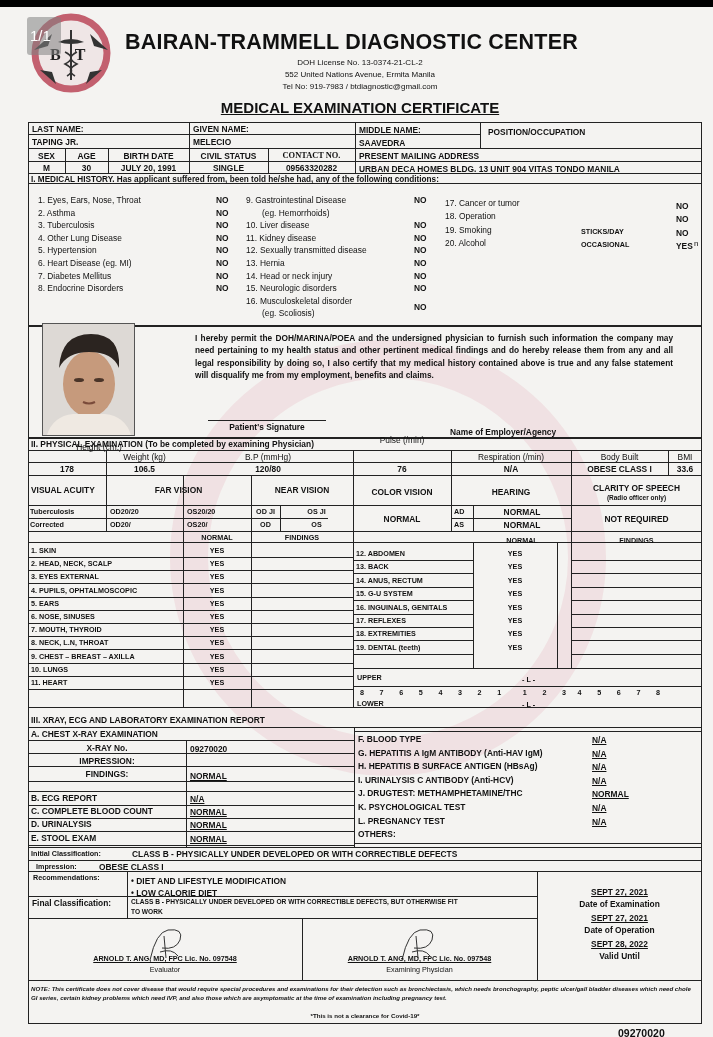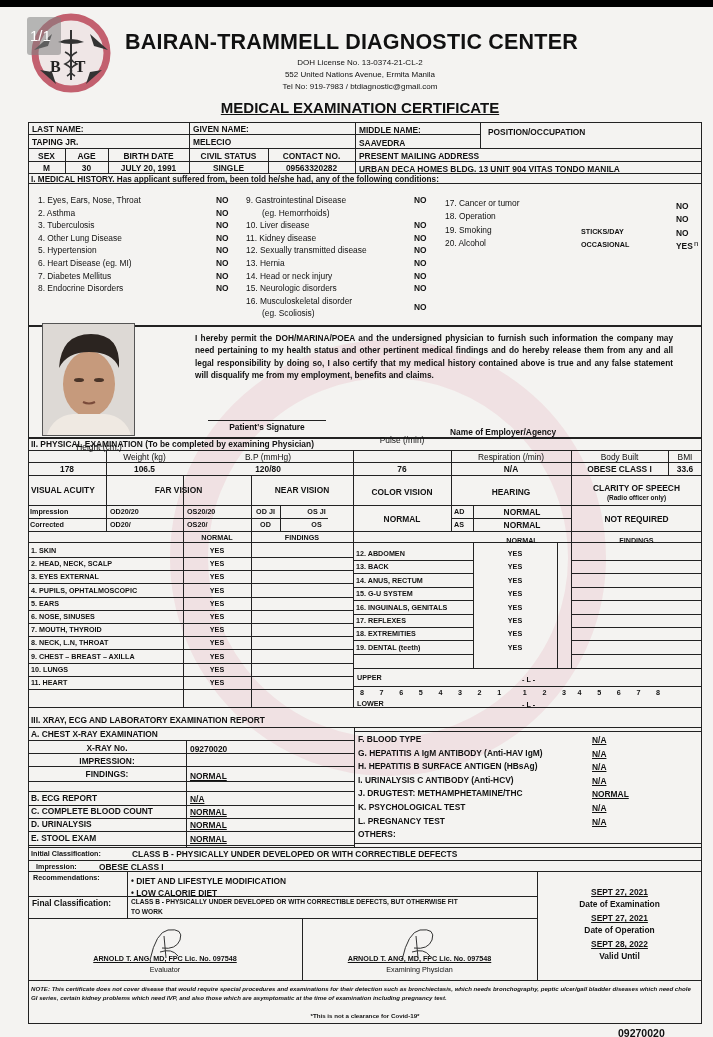--- a/index.html
+++ b/index.html
@@ -29,21 +29,21 @@
     <circle cx="41" cy="41" r="36" fill="#efe6e6" stroke="#c3606f" stroke-width="7"></circle>
     <path d="M4 38 L22 22 L18 34 Z" fill="#333"></path>
     <path d="M78 38 L60 22 L64 34 Z" fill="#333"></path>
     <path d="M10 58 L26 72 L22 60 Z" fill="#333"></path>
     <path d="M72 58 L56 72 L60 60 Z" fill="#333"></path>
     <line x1="41" y1="18" x2="41" y2="68" stroke="#333" stroke-width="2"></line>
     <path d="M28 30 Q41 24 54 30 Q41 34 28 30Z" fill="#333"></path>
     <path d="M35 40 Q47 46 35 52 Q47 58 37 64" fill="none" stroke="#333" stroke-width="1.5"></path>
     <path d="M47 40 Q35 46 47 52 Q35 58 45 64" fill="none" stroke="#333" stroke-width="1.5"></path>
   </svg>
-  <span class="abs b" style="left:20px;top:46px;font-family:'Liberation Serif',serif;font-size:16px;letter-spacing:14px;color:#222;">BT</span>
+  <span class="abs b" style="left:20px;top:34px;font-family:'Liberation Serif',serif;font-size:16px;letter-spacing:14px;color:#222;">BT</span>
 </div>
 <div class="abs" style="left:27px;top:17px;width:34px;height:38px;background:rgba(130,130,130,0.55);border-radius:3px;">
   <span class="abs" style="left:3px;top:10px;color:#fff;font-size:15px;">1/1</span>
 </div>
 
 <div class="abs b" style="left:125px;top:30px;font-size:21.5px;letter-spacing:0.2px;white-space:nowrap;">BAIRAN-TRAMMELL DIAGNOSTIC CENTER</div>
 <div class="abs tn c" style="left:230px;top:59px;width:260px;font-size:8px;">DOH License No. 13-0374-21-CL-2</div>
 <div class="abs tn c" style="left:230px;top:71px;width:260px;font-size:8px;">552 United Nations Avenue, Ermita Manila</div>
 <div class="abs tn c" style="left:230px;top:83px;width:260px;font-size:8px;">Tel No: 919-7983 / btdiagnostic@gmail.com</div>
 <div class="abs b u c" style="left:190px;top:99px;width:340px;font-size:15px;white-space:nowrap;">MEDICAL EXAMINATION CERTIFICATE</div>
@@ -70,21 +70,21 @@
 <span class="abs t" style="left:488px;top:139px;"></span>
 
 <span class="abs t c" style="left:28px;top:152px;width:37px;">SEX</span>
 <span class="abs t c" style="left:28px;top:164px;width:37px;">M</span>
 <span class="abs t c" style="left:65px;top:152px;width:43px;">AGE</span>
 <span class="abs t c" style="left:65px;top:164px;width:43px;">30</span>
 <span class="abs t c" style="left:108px;top:152px;width:81px;">BIRTH DATE</span>
 <span class="abs t c" style="left:108px;top:164px;width:81px;">JULY 20, 1991</span>
 <span class="abs t c" style="left:189px;top:152px;width:79px;">CIVIL STATUS</span>
 <span class="abs t c" style="left:189px;top:164px;width:79px;">SINGLE</span>
-<span class="abs t c" style="left:268px;top:152px;width:87px;">CONTACT NO.</span>
+<span class="abs t c" style="left:268px;top:152px;width:87px;font-family:Liberation Serif, serif;">CONTACT NO.</span>
 <span class="abs t c" style="left:268px;top:164px;width:87px;">09563320282</span>
 <span class="abs t" style="left:359px;top:152px;">PRESENT MAILING ADDRESS</span>
 <span class="abs t" style="left:359px;top:165px;">URBAN DECA HOMES BLDG. 13 UNIT 904 VITAS TONDO MANILA</span>
 <span class="abs t" style="left:31px;top:176px;font-size:8.2px;">I. MEDICAL HISTORY. Has applicant suffered from, been told he/she had, any of the following conditions:</span>
 
 <div class="box" style="left:28px;top:184px;width:674px;height:142px;border-top:none;"></div>
 
 <div id="hist-col1">
     <span class="abs tn" style="left: 38px; top: 196px;">1.  Eyes, Ears, Nose, Throat</span>
     <span class="abs t" style="left: 216px; top: 196px;">NO</span>
@@ -195,21 +195,21 @@
 <div class="vl" style="left:183px;top:450px;height:0px;"></div>
 
 <span class="abs t" style="left:31px;top:486px;">VISUAL ACUITY</span>
 <span class="abs t c" style="left:106px;top:486px;width:145px;">FAR VISION</span>
 <span class="abs t c" style="left:251px;top:486px;width:102px;">NEAR VISION</span>
 <span class="abs t c" style="left:353px;top:488px;width:98px;">COLOR VISION</span>
 <span class="abs t c" style="left:451px;top:488px;width:120px;">HEARING</span>
 <span class="abs t c" style="left:571px;top:484px;width:131px;">CLARITY OF SPEECH</span>
 <span class="abs ts c" style="left:571px;top:495px;width:131px;font-size:6.5px;">(Radio officer only)</span>
 
-<span class="abs ts" style="left:30px;top:508px;">Impression</span>
+<span class="abs ts" style="left:30px;top:508px;">Tuberculosis</span>
 <span class="abs ts" style="left:30px;top:521px;">Corrected</span>
 <span class="abs ts" style="left:110px;top:508px;">OD20/20</span>
 <span class="abs ts" style="left:187px;top:508px;">OS20/20</span>
 <span class="abs ts c" style="left:251px;top:508px;width:29px;">OD JI</span>
 <span class="abs ts c" style="left:280px;top:508px;width:73px;">OS JI</span>
 <span class="abs ts" style="left:110px;top:521px;">OD20/</span>
 <span class="abs ts" style="left:187px;top:521px;">OS20/</span>
 <span class="abs ts c" style="left:251px;top:521px;width:29px;">OD</span>
 <span class="abs ts c" style="left:280px;top:521px;width:73px;">OS</span>
 <span class="abs t c" style="left:353px;top:515px;width:98px;">NORMAL</span>

